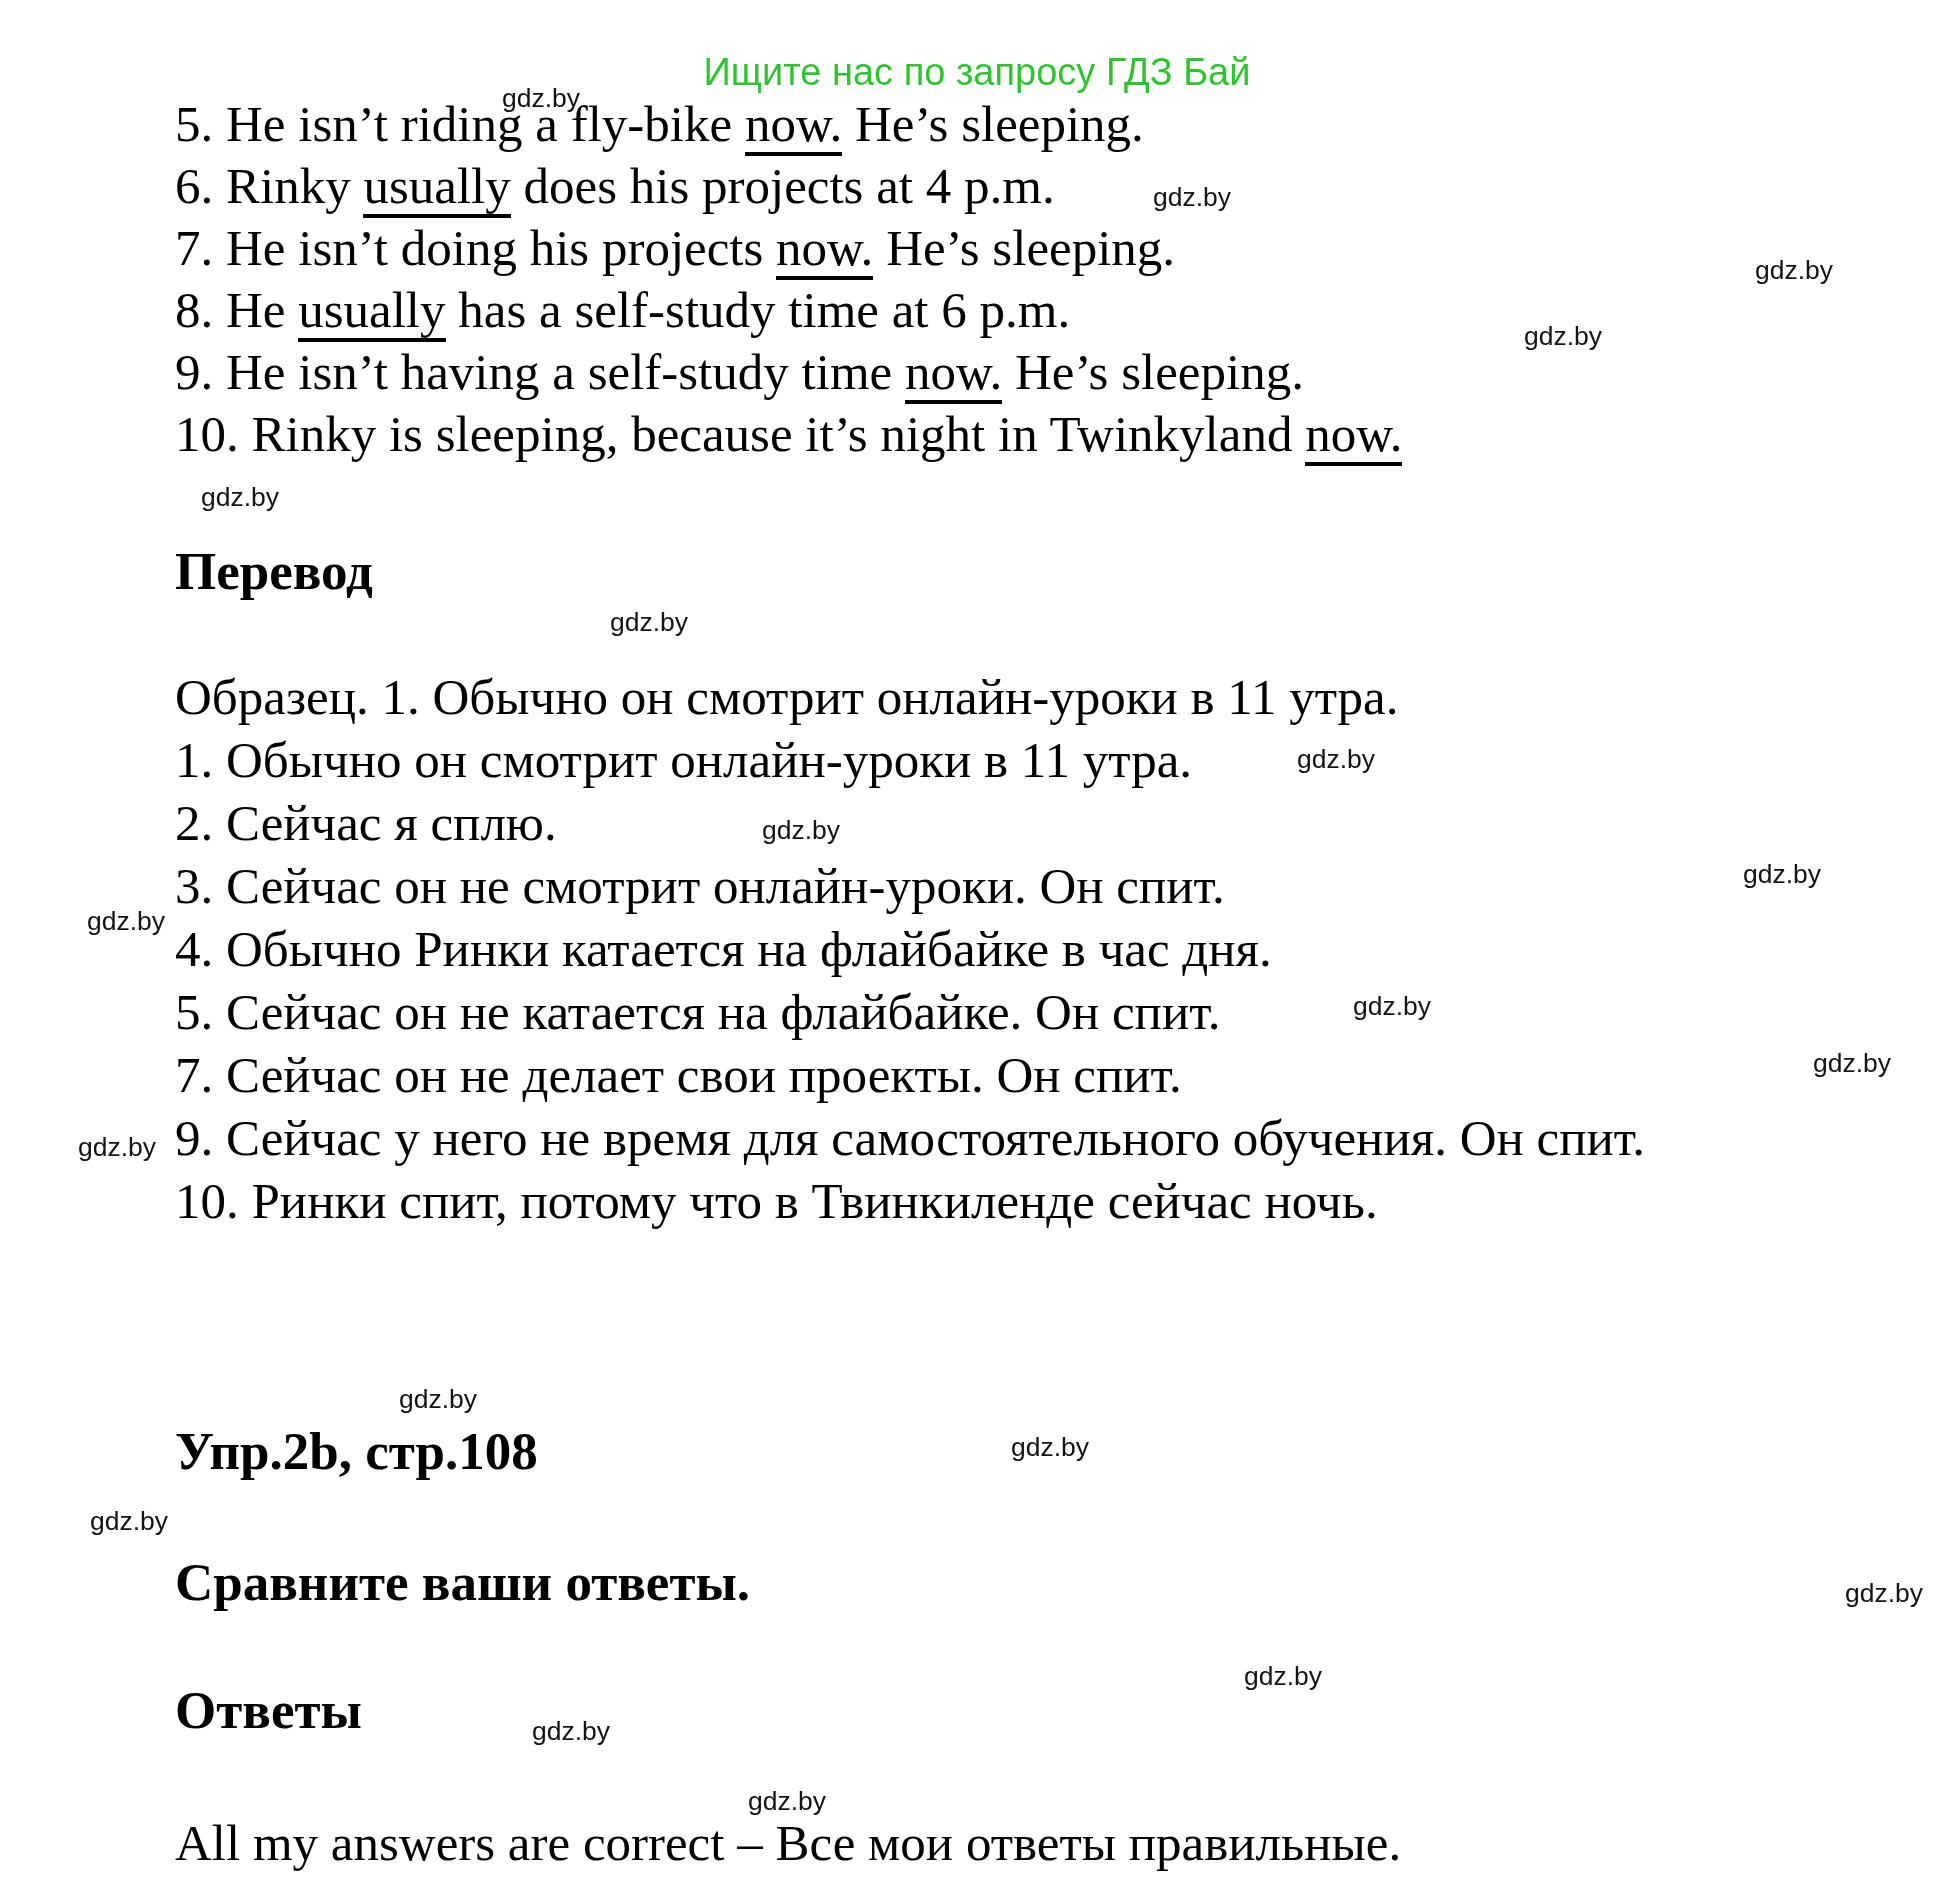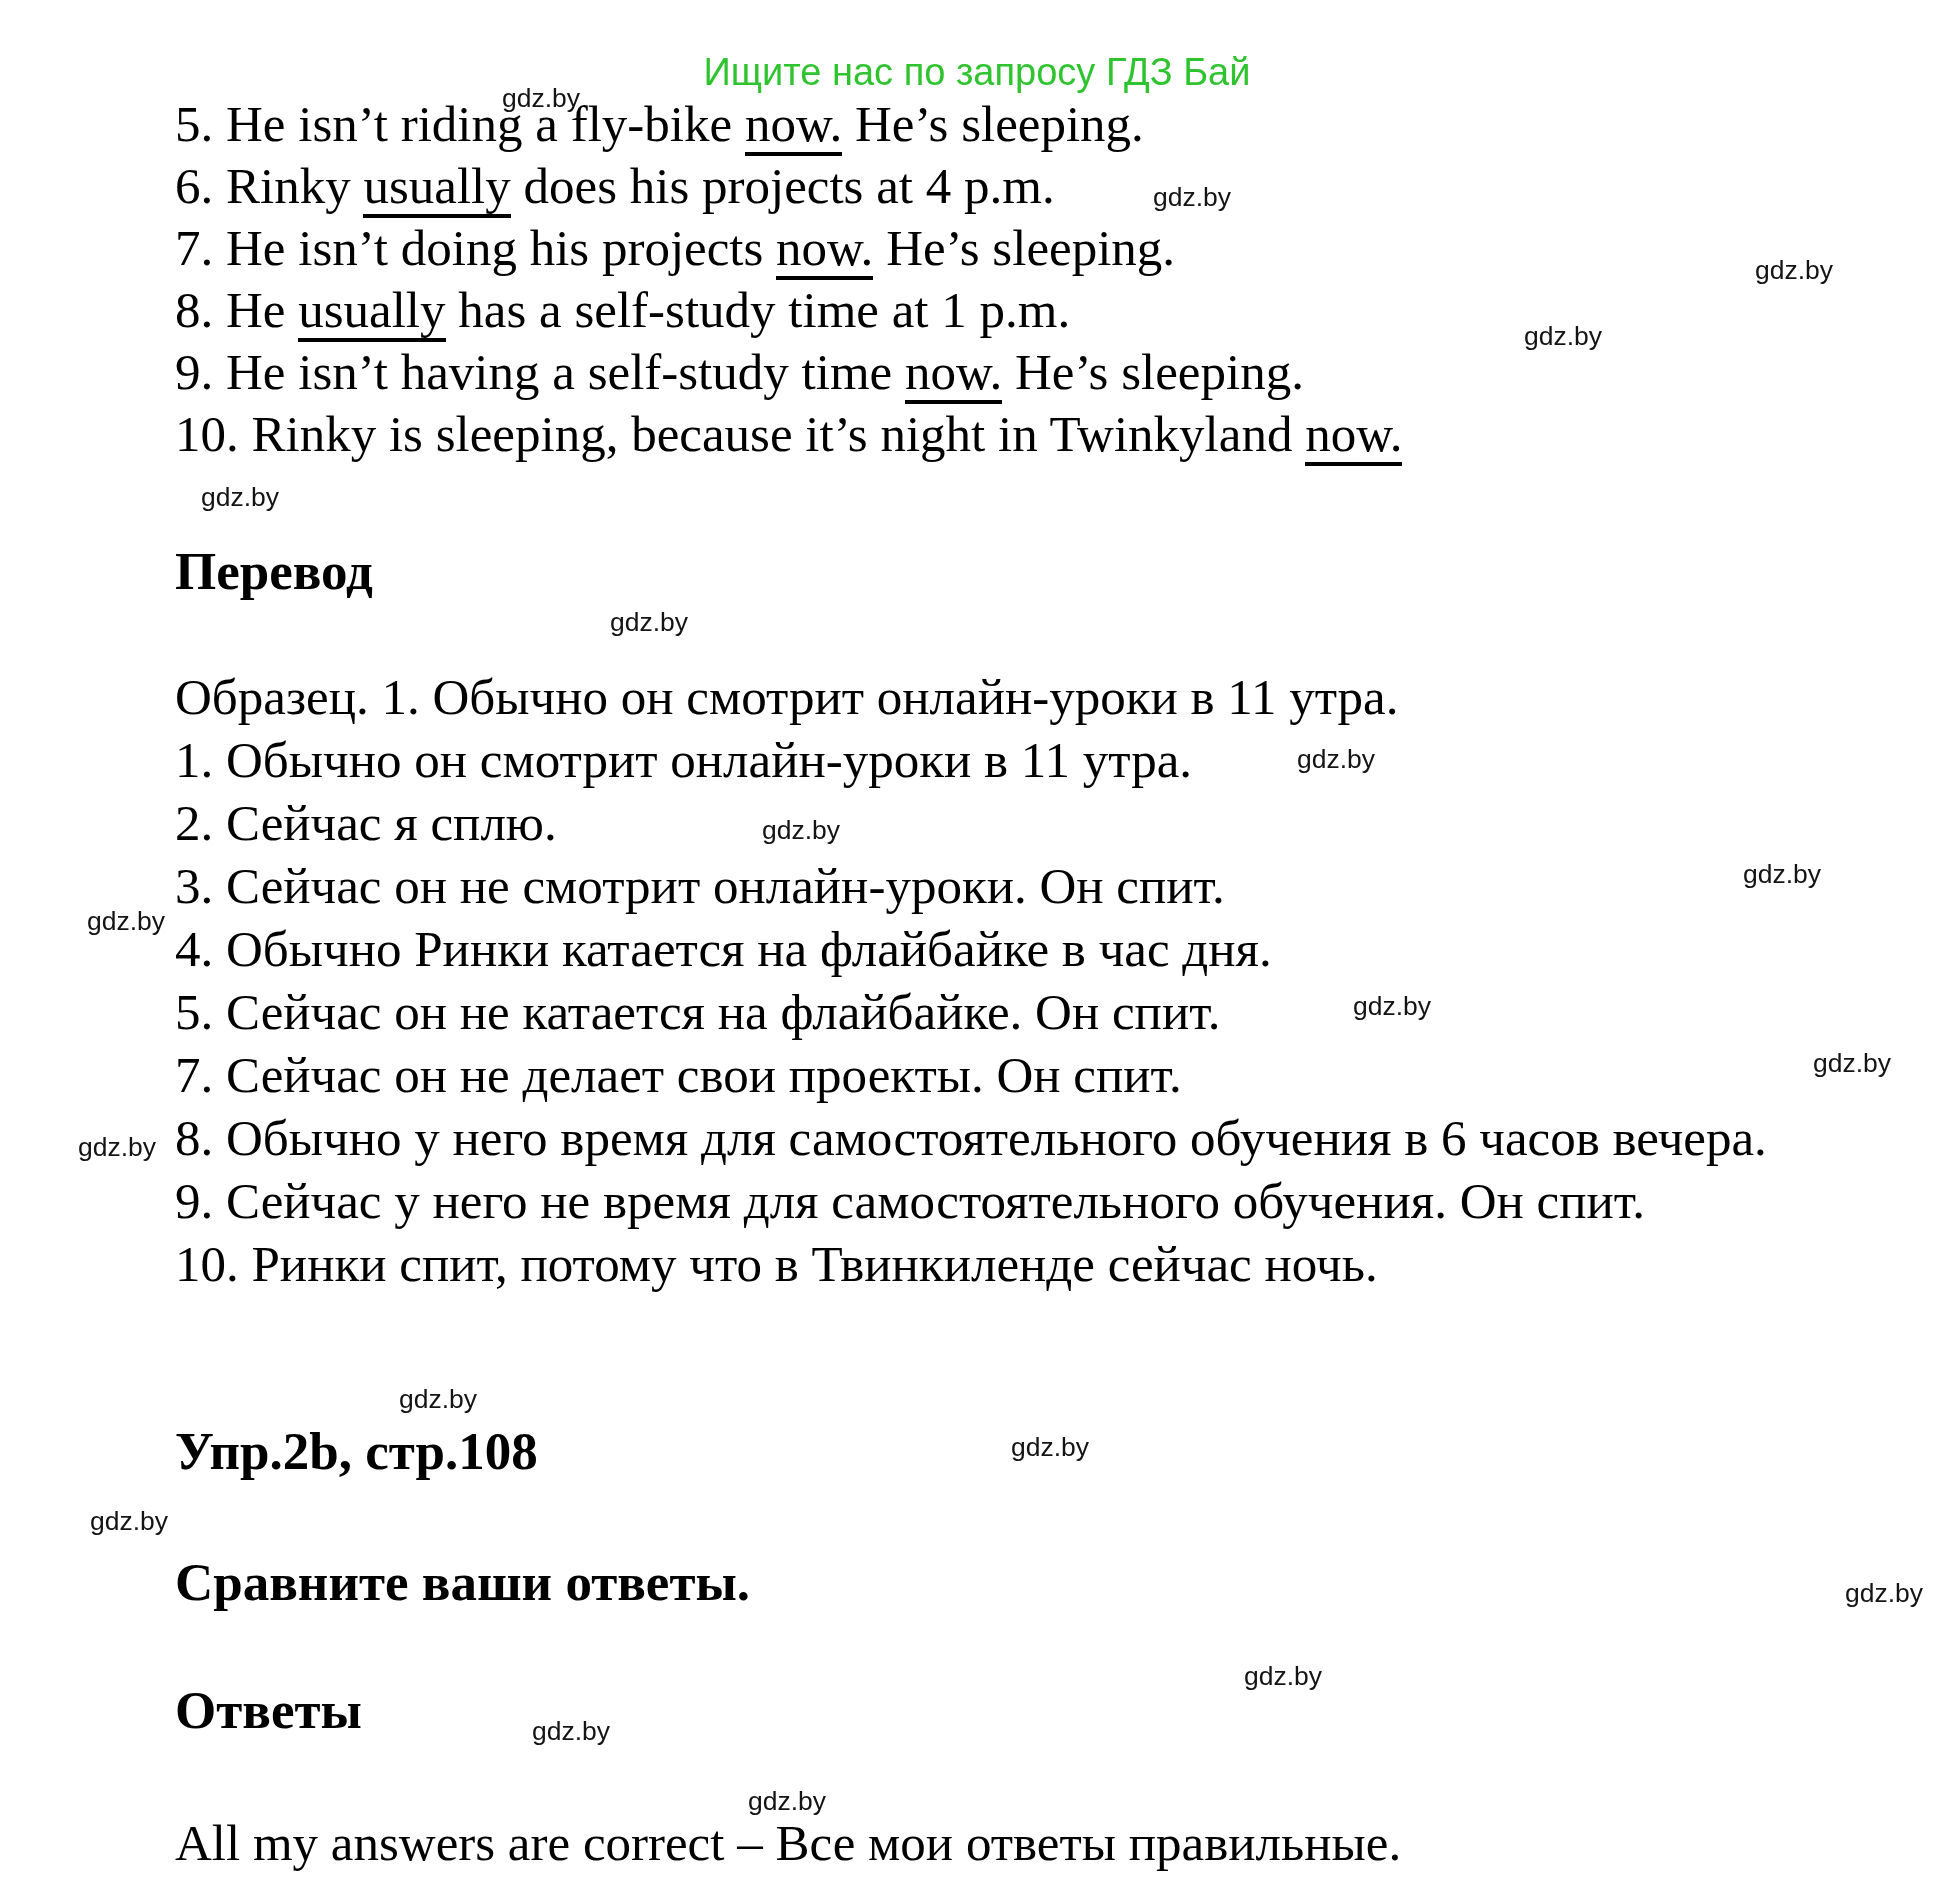--- a/index.html
+++ b/index.html
@@ -73,36 +73,35 @@
 <body>
 
 <div class="page">
 
   <div class="promo" style="color: rgb(47, 196, 47);">Ищите нас по запросу ГДЗ Бай</div>
 
   <div class="textblock body-list english-list" style="left:175px; top:45px;">
       <div class="line"><span>5. He isn’t riding a fly-bike </span><span class="u">now.</span><span> He’s sleeping.</span></div>
       <div class="line"><span>6. Rinky </span><span class="u">usually</span><span> does his projects at 4 p.m.</span></div>
       <div class="line"><span>7. He isn’t doing his projects </span><span class="u">now.</span><span> He’s sleeping.</span></div>
-      <div class="line"><span>8. He </span><span class="u">usually</span><span> has a self-study time at 1 p.m.</span></div>
+      <div class="line"><span>8. He </span><span class="u">usually</span><span> has a self-study time at 6 p.m.</span></div>
       <div class="line"><span>9. He isn’t having a self-study time </span><span class="u">now.</span><span> He’s sleeping.</span></div>
       <div class="line"><span>10. Rinky is sleeping, because it’s night in Twinkyland </span><span class="u">now.</span></div>
     </div>
 
   <div class="textblock heading" style="left:175px; top:494px;">Перевод</div>
 
   <div class="textblock body-list russian-list" style="left:175px; top:618px;">
       <div class="line">Образец. 1. Обычно он смотрит онлайн-уроки в 11 утра.</div>
       <div class="line">1. Обычно он смотрит онлайн-уроки в 11 утра.</div>
       <div class="line">2. Сейчас я сплю.</div>
       <div class="line">3. Сейчас он не смотрит онлайн-уроки. Он спит.</div>
       <div class="line">4. Обычно Ринки катается на флайбайке в час дня.</div>
       <div class="line">5. Сейчас он не катается на флайбайке. Он спит.</div>
       <div class="line">7. Сейчас он не делает свои проекты. Он спит.</div>
-      <div class="line">8. Обычно у него время для самостоятельного обучения в 6 часов вечера.</div>
       <div class="line">9. Сейчас у него не время для самостоятельного обучения. Он спит.</div>
       <div class="line">10. Ринки спит, потому что в Твинкиленде сейчас ночь.</div>
     </div>
 
   <div class="textblock heading" style="left:175px; top:1374px;">Упр.2b, стр.108</div>
 
   <div class="textblock heading" style="left:175px; top:1505px;">Сравните ваши ответы.</div>
 
   <div class="textblock heading" style="left:175px; top:1633px;">Ответы</div>
 

